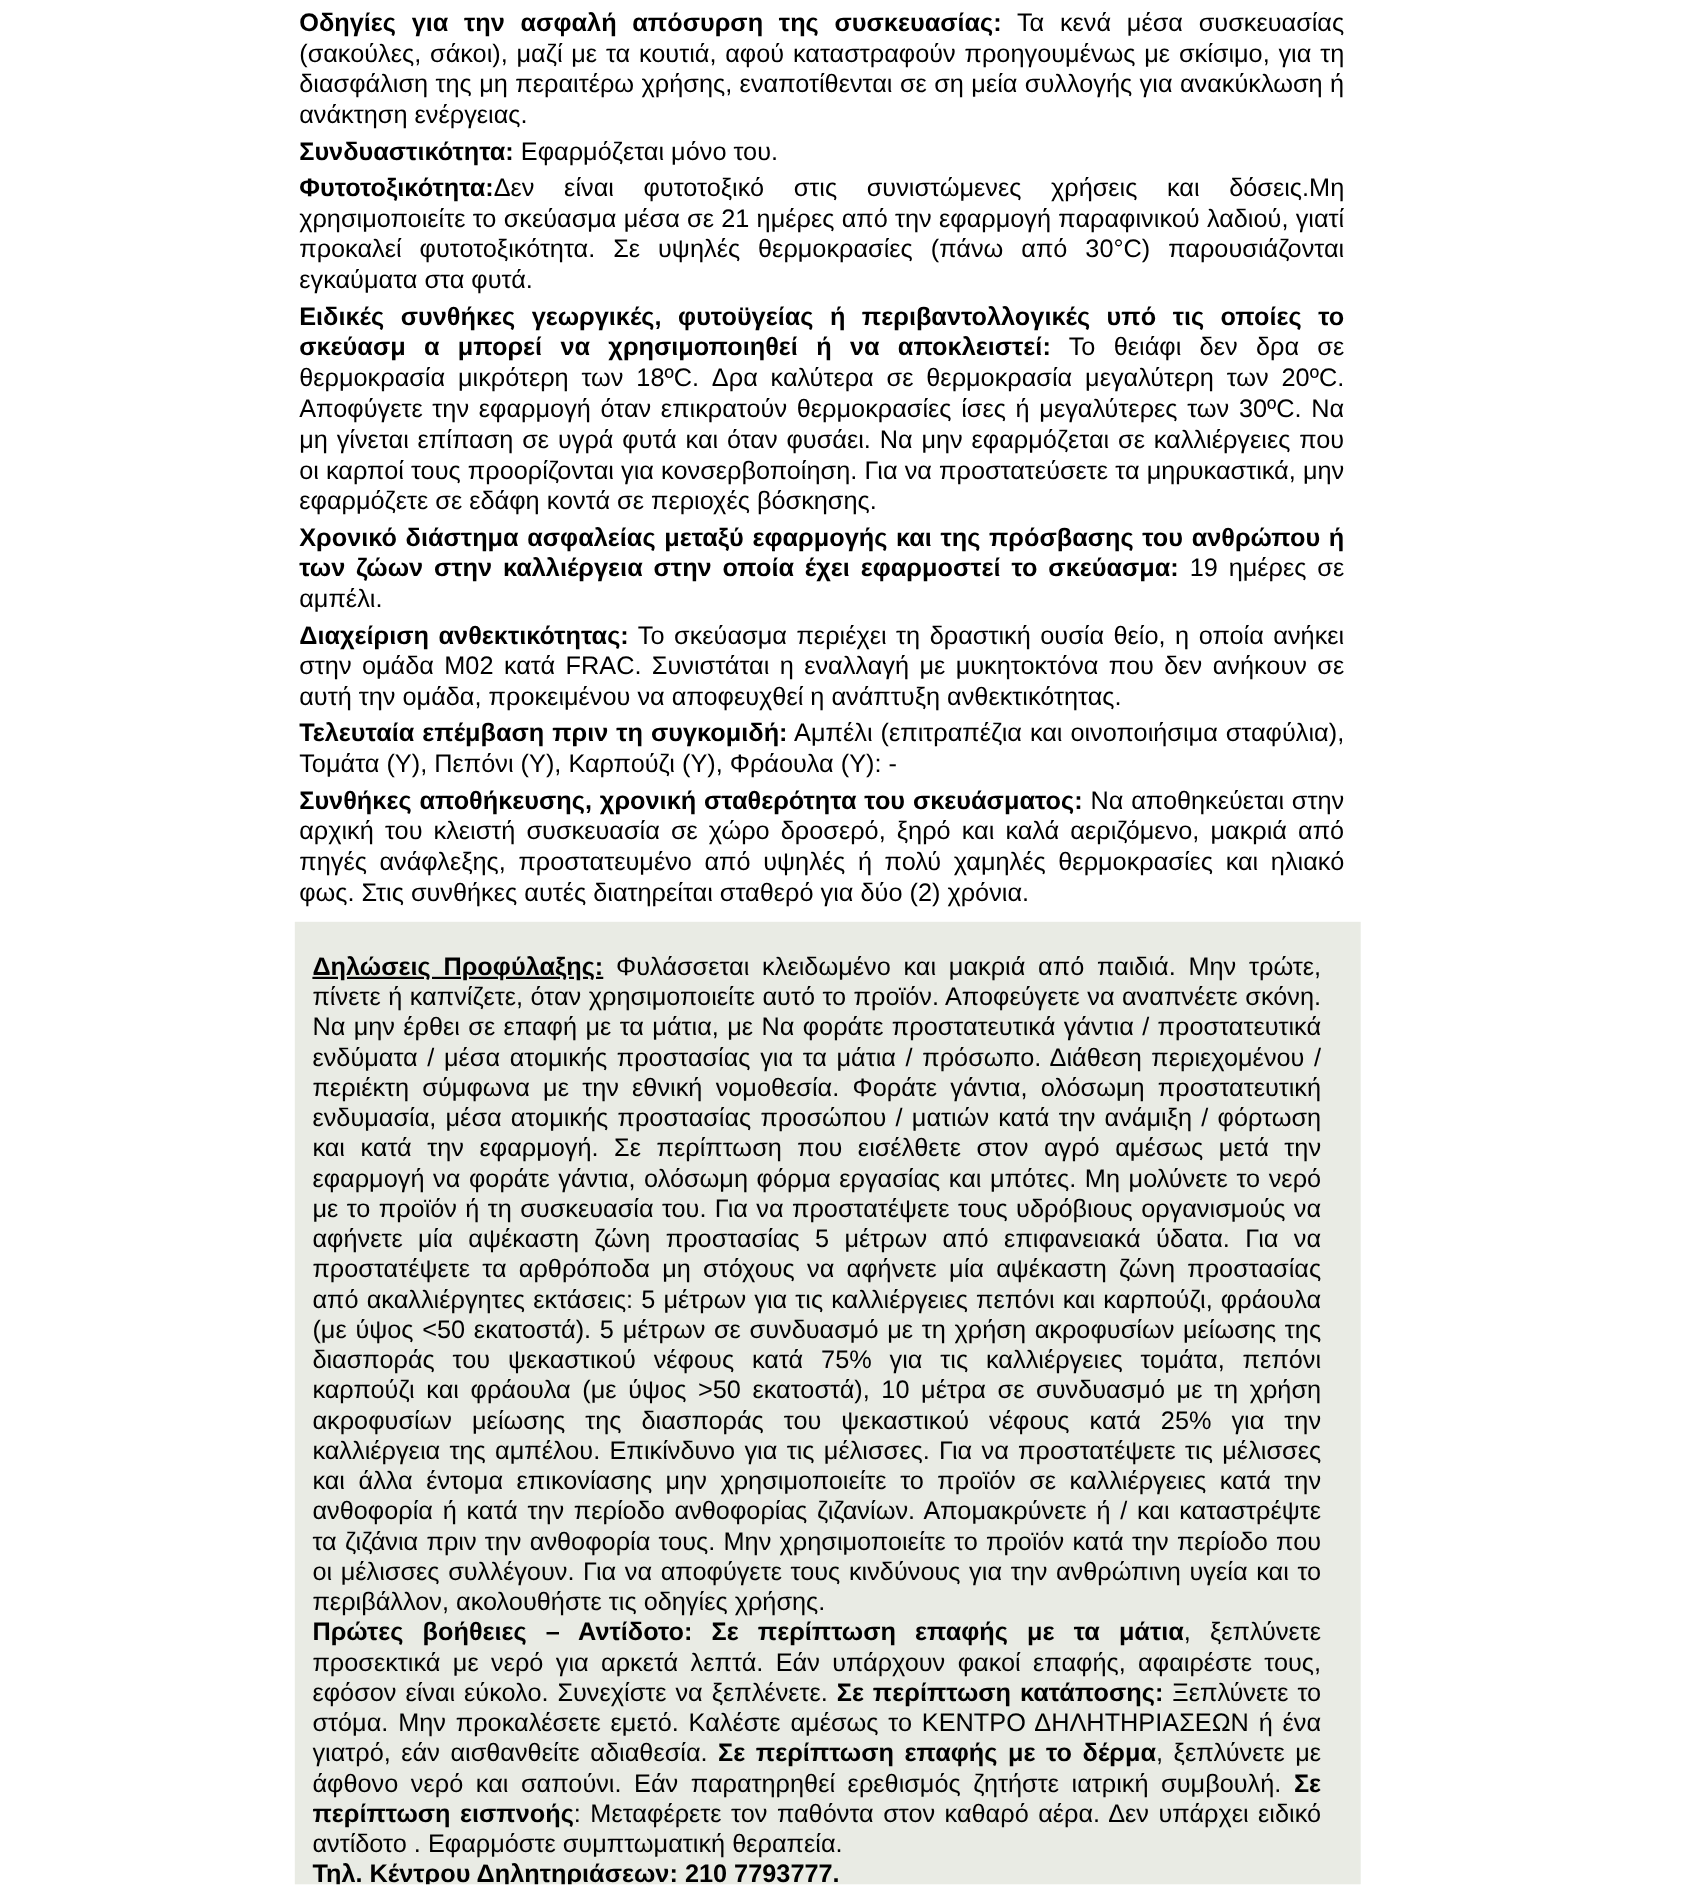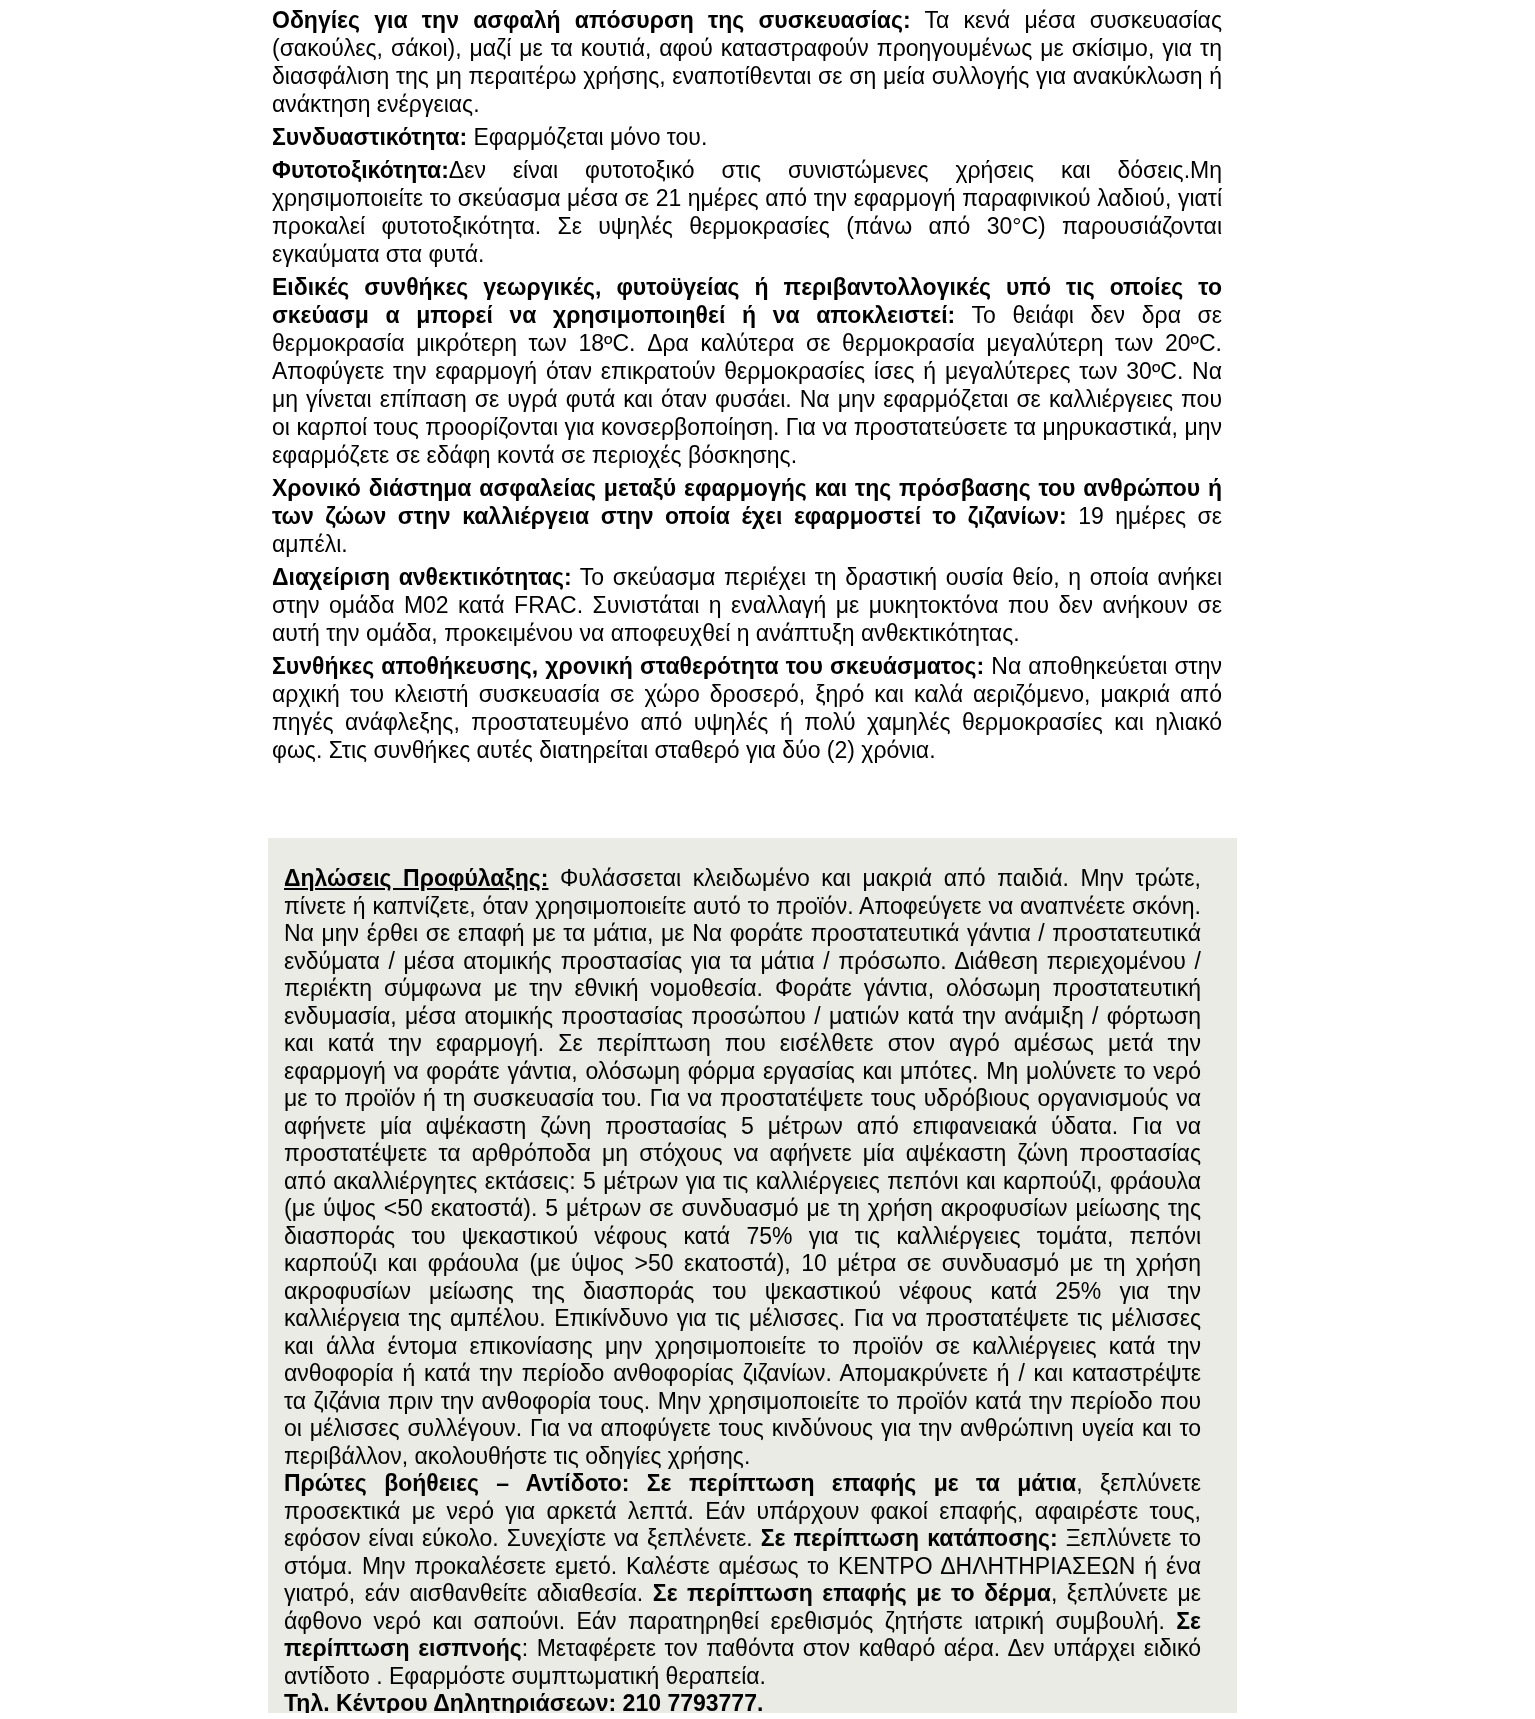--- a/index.html
+++ b/index.html
@@ -59,22 +59,23 @@
 </head>
 <body>
 
 <div class="page">
 
   <div class="main-text">
       <p><span class="b">Οδηγίες για την ασφαλή απόσυρση της συσκευασίας:</span><span class=""> Τα κενά μέσα συσκευασίας (σακούλες, σάκοι), μαζί με τα κουτιά, αφού καταστραφούν προηγουμένως με σκίσιμο, για τη διασφάλιση της μη περαιτέρω χρήσης, εναποτίθενται σε ση μεία συλλογής για ανακύκλωση ή ανάκτηση ενέργειας.</span></p>
       <p><span class="b">Συνδυαστικότητα:</span><span class=""> Εφαρμόζεται μόνο του.</span></p>
       <p><span class="b">Φυτοτοξικότητα:</span><span class="">Δεν είναι φυτοτοξικό στις συνιστώμενες χρήσεις και δόσεις.Μη χρησιμοποιείτε το σκεύασμα μέσα σε 21 ημέρες από την εφαρμογή παραφινικού λαδιού, γιατί προκαλεί φυτοτοξικότητα. Σε υψηλές θερμοκρασίες (πάνω από 30°C) παρουσιάζονται εγκαύματα στα φυτά.</span></p>
       <p><span class="b">Ειδικές συνθήκες γεωργικές, φυτοϋγείας ή περιβαντολλογικές υπό τις οποίες το σκεύασμ α μπορεί να χρησιμοποιηθεί ή να αποκλειστεί:</span><span class=""> Το θειάφι δεν δρα σε θερμοκρασία μικρότερη των 18ºC. Δρα καλύτερα σε θερμοκρασία μεγαλύτερη των 20ºC. Αποφύγετε την εφαρμογή όταν επικρατούν θερμοκρασίες ίσες ή μεγαλύτερες των 30ºC. Να μη γίνεται επίπαση σε υγρά φυτά και όταν φυσάει. Να μην εφαρμόζεται σε καλλιέργειες που οι καρποί τους προορίζονται για κονσερβοποίηση. Για να προστατεύσετε τα μηρυκαστικά, μην εφαρμόζετε σε εδάφη κοντά σε περιοχές βόσκησης.</span></p>
-      <p><span class="b">Χρονικό διάστημα ασφαλείας μεταξύ εφαρμογής και της πρόσβασης του ανθρώπου ή των ζώων στην καλλιέργεια στην οποία έχει εφαρμοστεί το ζιζανίων:</span><span class=""> 19 ημέρες σε αμπέλι.</span></p>
+      <p><span class="b">Χρονικό διάστημα ασφαλείας μεταξύ εφαρμογής και της πρόσβασης του ανθρώπου ή των ζώων στην καλλιέργεια στην οποία έχει εφαρμοστεί το σκεύασμα:</span><span class=""> 19 ημέρες σε αμπέλι.</span></p>
       <p><span class="b">Διαχείριση ανθεκτικότητας:</span><span class=""> Το σκεύασμα περιέχει τη δραστική ουσία θείο, η οποία ανήκει στην ομάδα M02 κατά FRAC. Συνιστάται η εναλλαγή με μυκητοκτόνα που δεν ανήκουν σε αυτή την ομάδα, προκειμένου να αποφευχθεί η ανάπτυξη ανθεκτικότητας.</span></p>
+      <p><span class="b">Τελευταία επέμβαση πριν τη συγκομιδή:</span><span class=""> Αμπέλι (επιτραπέζια και οινοποιήσιμα σταφύλια), Τομάτα (Υ), Πεπόνι (Υ), Καρπούζι (Υ), Φράουλα (Υ): -</span></p>
       <p><span class="b">Συνθήκες αποθήκευσης, χρονική σταθερότητα του σκευάσματος:</span><span class=""> Να αποθηκεύεται στην αρχική του κλειστή συσκευασία σε χώρο δροσερό, ξηρό και καλά αεριζόμενο, μακριά από πηγές ανάφλεξης, προστατευμένο από υψηλές ή πολύ χαμηλές θερμοκρασίες και ηλιακό φως.  Στις συνθήκες αυτές διατηρείται σταθερό για δύο (2) χρόνια.</span></p>
     </div>
 
   <div class="precaution-box" style="background-color: rgb(233, 235, 228);">
       <p><span class="b u">Δηλώσεις Προφύλαξης:</span><span class=""> Φυλάσσεται κλειδωμένο και μακριά από παιδιά. Μην τρώτε, πίνετε ή καπνίζετε, όταν χρησιμοποιείτε αυτό το προϊόν. Αποφεύγετε να αναπνέετε σκόνη. Να μην έρθει σε επαφή με τα μάτια, με  Να φοράτε προστατευτικά γάντια / προστατευτικά ενδύματα / μέσα ατομικής προστασίας για τα μάτια / πρόσωπο.  Διάθεση περιεχομένου / περιέκτη σύμφωνα με την εθνική νομοθεσία. Φοράτε γάντια, ολόσωμη προστατευτική ενδυμασία, μέσα ατομικής προστασίας προσώπου / ματιών κατά την ανάμιξη / φόρτωση και κατά την εφαρμογή. Σε περίπτωση που εισέλθετε στον αγρό αμέσως μετά την εφαρμογή να φοράτε γάντια, ολόσωμη φόρμα εργασίας και μπότες. Μη μολύνετε το νερό με το προϊόν ή τη συσκευασία του. Για να προστατέψετε τους υδρόβιους οργανισμούς να αφήνετε μία αψέκαστη ζώνη προστασίας 5 μέτρων από επιφανειακά ύδατα. Για να προστατέψετε τα αρθρόποδα μη στόχους να αφήνετε μία αψέκαστη ζώνη προστασίας από ακαλλιέργητες εκτάσεις: 5 μέτρων για τις καλλιέργειες πεπόνι και καρπούζι, φράουλα (με ύψος &lt;50 εκατοστά). 5 μέτρων σε συνδυασμό με τη χρήση ακροφυσίων μείωσης της διασποράς του ψεκαστικού νέφους κατά 75% για τις καλλιέργειες τομάτα, πεπόνι καρπούζι και φράουλα (με ύψος &gt;50 εκατοστά), 10 μέτρα σε συνδυασμό με τη χρήση ακροφυσίων μείωσης της διασποράς του ψεκαστικού νέφους κατά 25% για την καλλιέργεια της αμπέλου. Επικίνδυνο για τις μέλισσες. Για να προστατέψετε τις μέλισσες και άλλα έντομα επικονίασης μην χρησιμοποιείτε το προϊόν σε καλλιέργειες κατά την ανθοφορία ή κατά την περίοδο ανθοφορίας ζιζανίων. Απομακρύνετε ή / και καταστρέψτε τα ζιζάνια πριν την ανθοφορία τους. Μην χρησιμοποιείτε το προϊόν κατά την περίοδο που οι μέλισσες συλλέγουν. Για να αποφύγετε τους κινδύνους για την ανθρώπινη υγεία και το περιβάλλον, ακολουθήστε τις οδηγίες χρήσης.</span></p>
       <p><span class="b">Πρώτες βοήθειες – Αντίδοτο: </span><span class="b">Σε περίπτωση επαφής με τα μάτια</span><span class="">, ξεπλύνετε προσεκτικά με νερό για αρκετά λεπτά. Εάν υπάρχουν φακοί επαφής, αφαιρέστε τους, εφόσον είναι εύκολο. Συνεχίστε να ξεπλένετε. </span><span class="b">Σε περίπτωση κατάποσης:</span><span class=""> Ξεπλύνετε το στόμα. Μην προκαλέσετε εμετό. Καλέστε αμέσως το ΚΕΝΤΡΟ ΔΗΛΗΤΗΡΙΑΣΕΩΝ ή ένα γιατρό, εάν αισθανθείτε αδιαθεσία. </span><span class="b">Σε περίπτωση επαφής με το δέρμα</span><span class="">, ξεπλύνετε με άφθονο νερό και σαπούνι. Εάν παρατηρηθεί ερεθισμός ζητήστε ιατρική συμβουλή. </span><span class="b">Σε περίπτωση εισπνοής</span><span class="">: Μεταφέρετε τον παθόντα στον καθαρό αέρα. Δεν υπάρχει ειδικό αντίδοτο . Εφαρμόστε συμπτωματική θεραπεία.</span></p>
       <p><span class="b">Τηλ. Κέντρου Δηλητηριάσεων: 210 7793777.</span></p>
     </div>
 
 </div>

